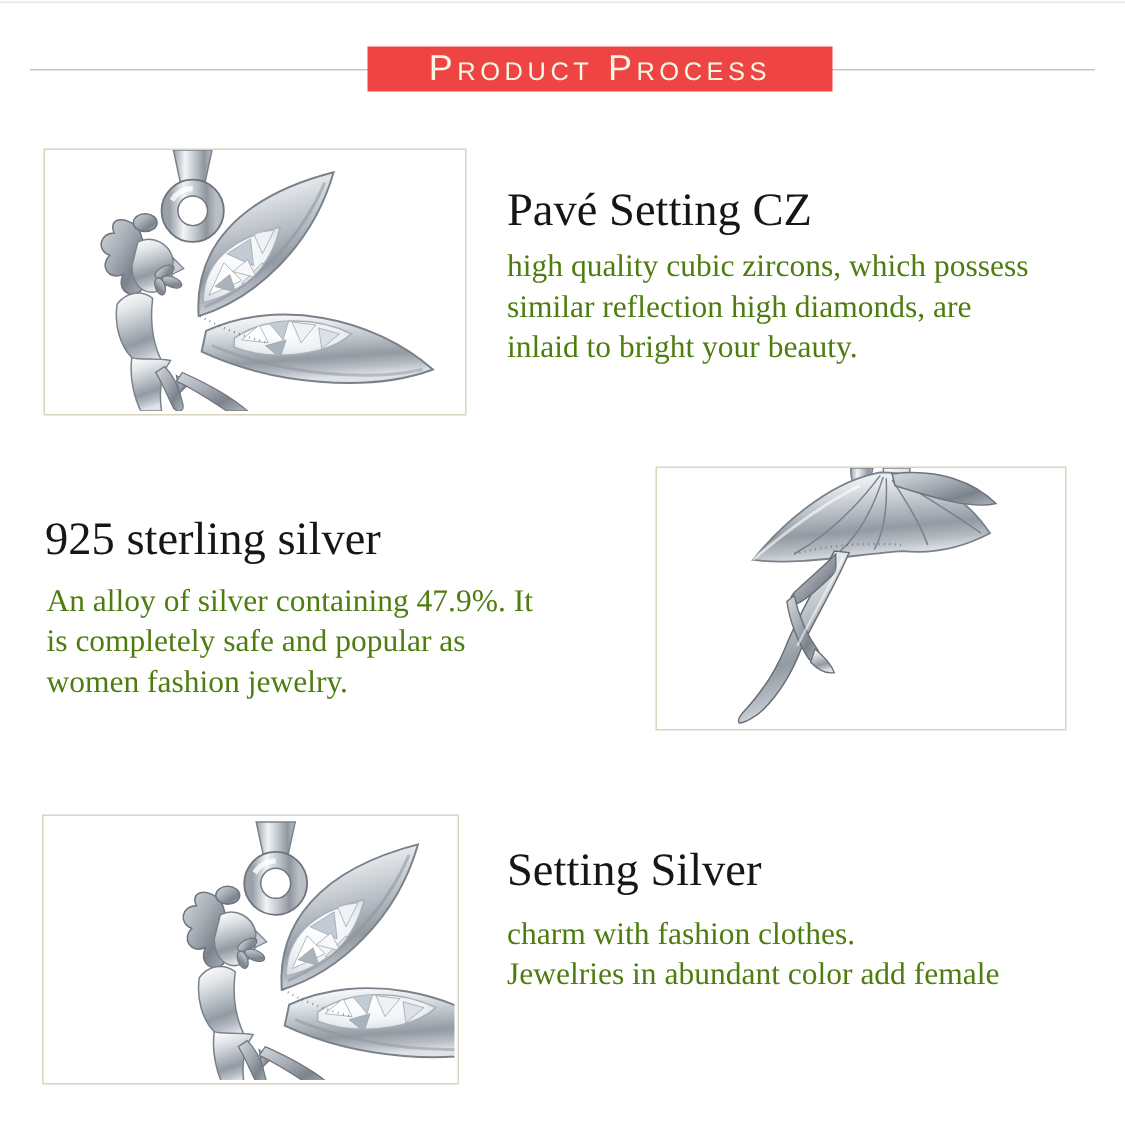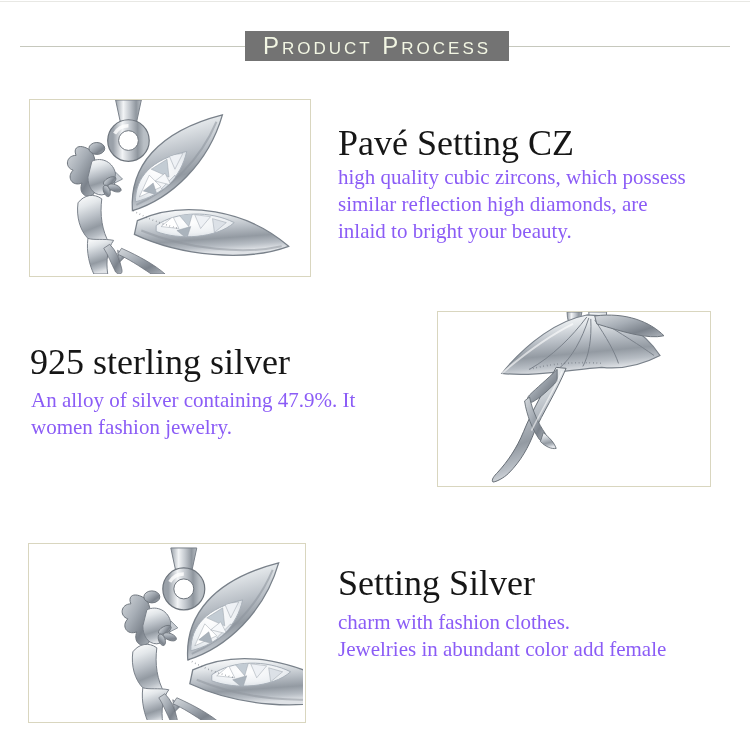--- a/index.html
+++ b/index.html
@@ -5,37 +5,37 @@
   html,body { margin:0; padding:0; background:#ffffff; }
   .page {
     position:relative; width:750px; height:750px; background:#ffffff;
     overflow:hidden; font-family:"Liberation Serif","DejaVu Serif",serif;
   }
   .top-hairline { position:absolute; top:1px; left:0; width:750px; height:1px; background:#e8e8e4; }
 
   
   .header-line { position:absolute; top:46px; left:20px; width:710px; height:1px; background:#c6c8bd; }
   .header-box {
-    position:absolute; left:245px; top:31px; width:264px; height:30px;
-    background:#737373; color:#f2f6e3;
+    position:absolute; left:245px; top:31px; width:310px; height:30px;
+    background:#ef4444; color:#f2f6e3;
     font-family:"Liberation Sans","DejaVu Sans",sans-serif;
     font-variant:small-caps; font-size:24px; letter-spacing:3px;
     text-align:center; line-height:29px;
   }
 
   
   .frame { position:absolute; background:#ffffff; border:1px solid #d9d6bf; }
   .frame svg { display:block; }
   .f1 { left:29px;  top:99px;  width:280px; height:176px; }
   .f2 { left:437px; top:311px; width:272px; height:174px; }
   .f3 { left:28px;  top:543px; width:276px; height:178px; }
 
   
-  .heading { position:absolute; font-size:36px; color:#161616; white-space:nowrap; }
-  .body-lines { position:absolute; font-size:21px; line-height:27px; color:#8b5cf6; }
+  .heading { position:absolute; font-size:31px; color:#161616; white-space:nowrap; }
+  .body-lines { position:absolute; font-size:21px; line-height:27px; color:#4d7c0f; }
   .body-lines div { white-space:nowrap; }
   .h1 { left:338px; top:122px; }
   .b1 { left:338px; top:164px; }
   .h2 { left:30px;  top:341px; }
   .b2 { left:31px;  top:387px; }
   .h3 { left:338px; top:562px; }
   .b3 { left:338px; top:609px; }
 </style>
 </head>
 <body>
@@ -170,20 +170,21 @@
   <div class="heading h1">Pavé Setting CZ</div>
   <div class="body-lines b1">
     <div>high quality cubic zircons, which possess</div>
     <div>similar reflection high diamonds, are</div>
     <div>inlaid to bright your beauty.</div>
   </div>
 
   <div class="heading h2">925 sterling silver</div>
   <div class="body-lines b2">
     <div>An alloy of silver containing 47.9%. It</div>
+    <div>is completely safe and popular as</div>
     <div>women fashion jewelry.</div>
   </div>
   <div class="frame f2">
     <svg viewBox="0 0 272 174" width="270" height="172">
       <use href="#legs"></use>
     </svg>
   </div>
 
   <div class="frame f3">
     <svg viewBox="0 0 276 178" width="274" height="176">

